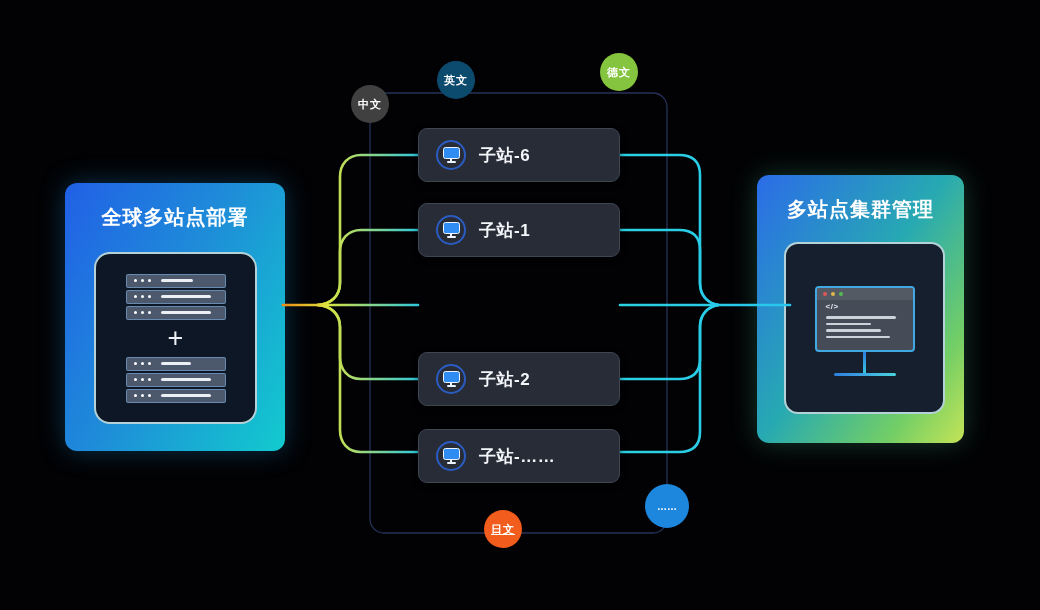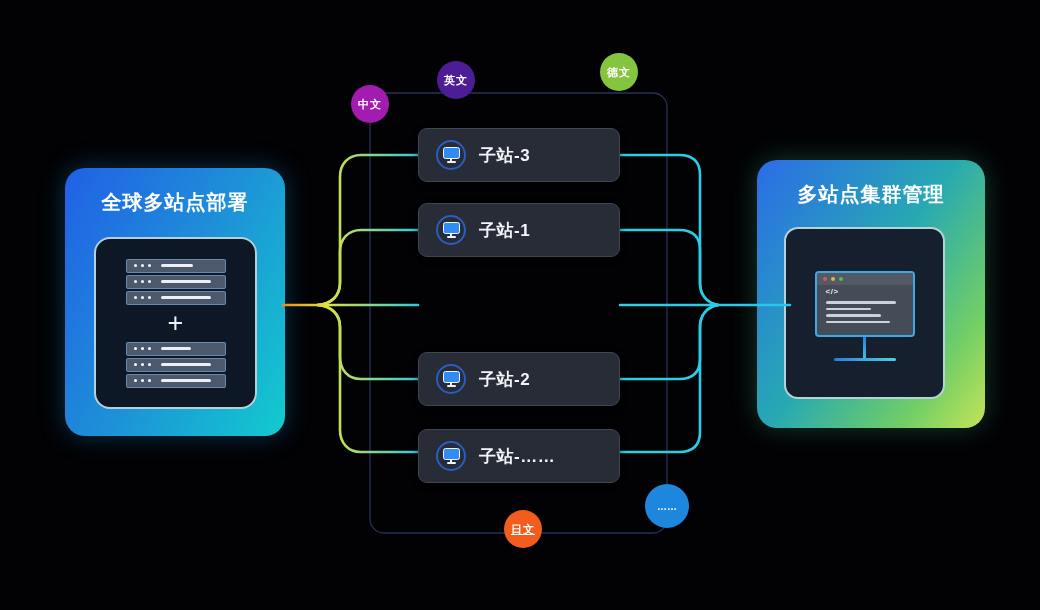--- a/index.html
+++ b/index.html
@@ -4,28 +4,28 @@
 <style>
   html,body{margin:0;padding:0;background:#000;}
   .stage{
     position:relative;width:1040px;height:610px;overflow:hidden;
     background:#020204;
     font-family:"Liberation Sans","DejaVu Sans",sans-serif;
   }
   svg.lines{position:absolute;left:0;top:0;z-index:2;}
 
   
-  .card{position:absolute;border-radius:20px;z-index:1;}
+  .card{position:absolute;border-radius:12px;z-index:1;margin-top:15px;}
   .card-left{
     left:65px;top:168px;width:220px;height:268px;
     background:linear-gradient(118deg,#2160e6 0%,#1e8ed8 48%,#12cbce 100%);
     box-shadow:0 0 26px rgba(30,140,210,.35);
   }
   .card-right{
-    left:757px;top:160px;width:228px;height:268px;
+    left:757px;top:160px;width:207px;height:268px;
     background:linear-gradient(125deg,#2b6ce8 0%,#27a9b2 48%,#72ce66 80%,#c4e457 100%);
     box-shadow:0 0 26px rgba(70,190,140,.30);
   }
   .card-title{
     text-align:center;margin-top:21px;color:#fff;
     font-size:20px;font-weight:bold;letter-spacing:1px;
   }
   .panel{
     position:absolute;background:#0e1726;box-sizing:border-box;
     border:2px solid rgba(208,242,247,.85);border-radius:16px;
@@ -77,21 +77,21 @@
 
   
   .badge{
     position:absolute;z-index:4;width:38px;height:38px;border-radius:50%;
     display:flex;align-items:center;justify-content:center;
     color:#fff;font-size:11px;font-weight:bold;letter-spacing:1px;
   }
   .badge-zh{left:351px;top:85px;}
   .badge-en{left:437px;top:61px;}
   .badge-de{left:600px;top:53px;text-align:right;}
-  .badge-ja{left:504px;top:510px;text-decoration:underline;}
+  .badge-ja{left:484px;top:510px;text-decoration:underline;}
   .badge-more{left:645px;top:484px;width:44px;height:44px;font-size:10px;letter-spacing:0;}
 </style>
 </head>
 <body>
 
 <div class="stage">
 
   <div class="card card-left">
     <div class="card-title">全球多站点部署</div>
     <div class="panel panel-left">
@@ -194,21 +194,21 @@
       <path d="M 620 452 H 679 C 693 452 700 445 700 432 V 327 C 700 315 707 307 718 305"></path>
     </g>
   </svg>
 
   <div class="site" style="top:128px">
     <span class="site-icon">
         <span class="mini-screen"></span>
         <span class="mini-stem"></span>
         <span class="mini-base"></span>
       </span>
-    <span class="site-label">子站-3</span>
+    <span class="site-label">子站-6</span>
   </div>
   <div class="site" style="top:203px">
     <span class="site-icon">
         <span class="mini-screen"></span>
         <span class="mini-stem"></span>
         <span class="mini-base"></span>
       </span>
     <span class="site-label">子站-1</span>
   </div>
   <div class="site" style="top:352px">
@@ -221,19 +221,19 @@
   </div>
   <div class="site" style="top:429px">
     <span class="site-icon">
         <span class="mini-screen"></span>
         <span class="mini-stem"></span>
         <span class="mini-base"></span>
       </span>
     <span class="site-label">子站-……</span>
   </div>
 
-  <div class="badge badge-zh" style="background-color: #a21caf;">中文</div>
-  <div class="badge badge-en" style="background-color: #4c1d95;">英文</div>
+  <div class="badge badge-zh" style="background-color: #404040;">中文</div>
+  <div class="badge badge-en" style="background-color: #0c4a6e;">英文</div>
   <div class="badge badge-de" style="background-color: rgb(132, 196, 62);">德文</div>
   <div class="badge badge-ja" style="background-color: rgb(242, 92, 29);">日文</div>
   <div class="badge badge-more" style="background-color: rgb(29, 134, 221);">……</div>
 
 </div>
 
 </body></html>

